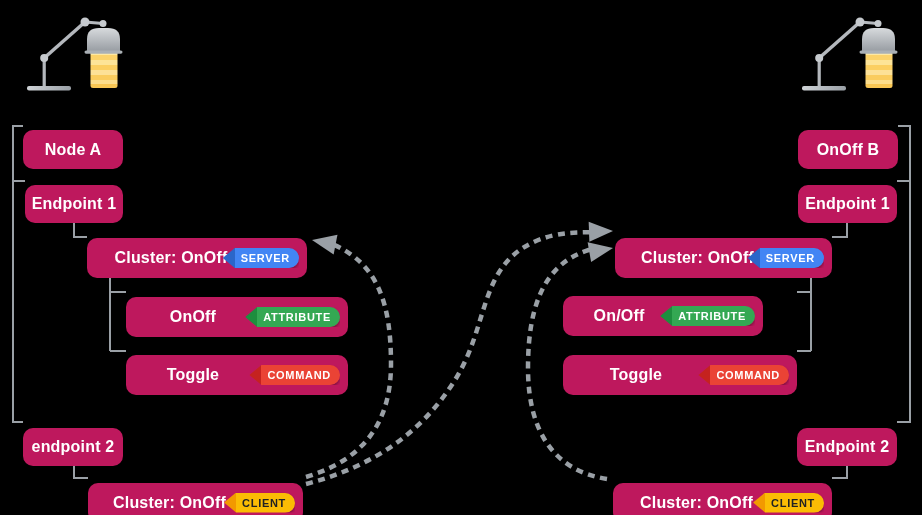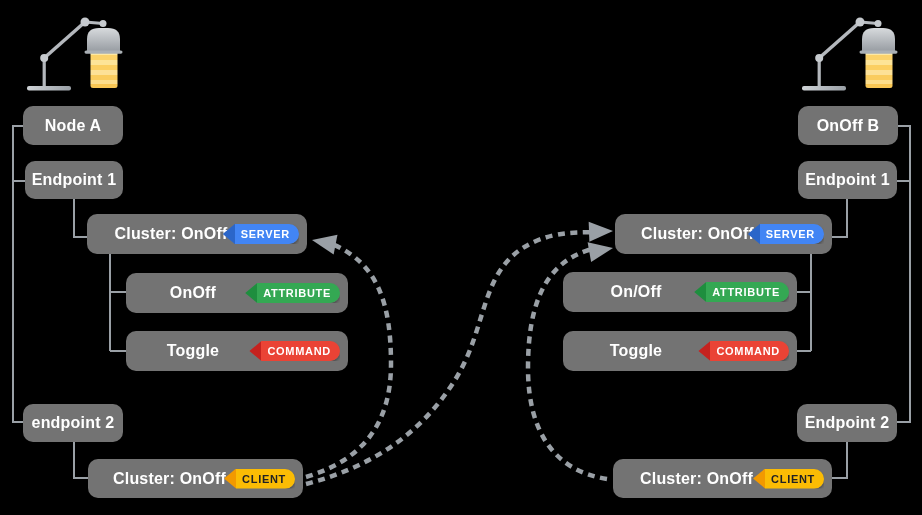--- a/index.html
+++ b/index.html
@@ -1,21 +1,21 @@
 <!DOCTYPE html>
 <html><head>
 <meta charset="utf-8">
 <style>
   html,body{margin:0;padding:0;background:#000;}
   .canvas{position:relative;width:922px;height:515px;background:#000;overflow:hidden;
           font-family:"Liberation Sans",sans-serif;}
   svg.layer{position:absolute;left:0;top:0;}
-  .box{position:absolute;background:#737373;border-radius:10px;color:#fff;
+  .box{position:absolute;background:#be185d;border-radius:10px;color:#fff;
        display:flex;align-items:center;justify-content:center;
-       font-size:16px;font-weight:bold;letter-spacing:.2px;box-sizing:border-box;}
+       font-size:16px;font-weight:bold;letter-spacing:.2px;box-sizing:border-box;margin-top:24px;}
   .box .box-label{white-space:nowrap;}
   .cluster{padding-right:52px;}
   .leaf{padding-right:88px;justify-content:center;}
   .badge{position:absolute;right:8px;top:50%;transform:translateY(-50%);
          height:20px;display:flex;align-items:center;
          padding:0 9px 0 18px;font-size:11px;font-weight:bold;letter-spacing:.7px;
          clip-path:polygon(12px 0,100% 0,100% 100%,12px 100%,0 50%);
          border-radius:10px;white-space:nowrap;}
 </style>
 </head>
@@ -135,21 +135,21 @@
 
   <div class="box" style="left:798px;top:161px;width:99px;height:38px">
     <span class="box-label">Endpoint 1</span>
   </div>
 
   <div class="box cluster" style="left:615px;top:214px;width:217px;height:40px">
     <span class="box-label">Cluster: OnOff</span>
     <span class="badge" style="background: linear-gradient(90deg, rgb(43, 102, 201) 0px, rgb(43, 102, 201) 12px, rgb(66, 133, 244) 12px); color: rgb(255, 255, 255); box-shadow: rgba(0, 0, 0, 0.35) 0px 2px 3px;">SERVER</span>
   </div>
 
-  <div class="box leaf" style="left:563px;top:272px;width:234px;height:40px">
+  <div class="box leaf" style="left:563px;top:272px;width:200px;height:40px">
     <span class="box-label">On/Off</span>
     <span class="badge" style="background: linear-gradient(90deg, rgb(30, 142, 62) 0px, rgb(30, 142, 62) 12px, rgb(52, 168, 83) 12px); color: rgb(255, 255, 255); box-shadow: rgba(0, 0, 0, 0.35) 0px 2px 3px;">ATTRIBUTE</span>
   </div>
 
   <div class="box leaf" style="left:563px;top:331px;width:234px;height:40px">
     <span class="box-label">Toggle</span>
     <span class="badge" style="background: linear-gradient(90deg, rgb(197, 34, 31) 0px, rgb(197, 34, 31) 12px, rgb(234, 67, 53) 12px); color: rgb(255, 255, 255); box-shadow: rgba(0, 0, 0, 0.35) 0px 2px 3px;">COMMAND</span>
   </div>
 
   <div class="box" style="left:797px;top:404px;width:100px;height:38px">

